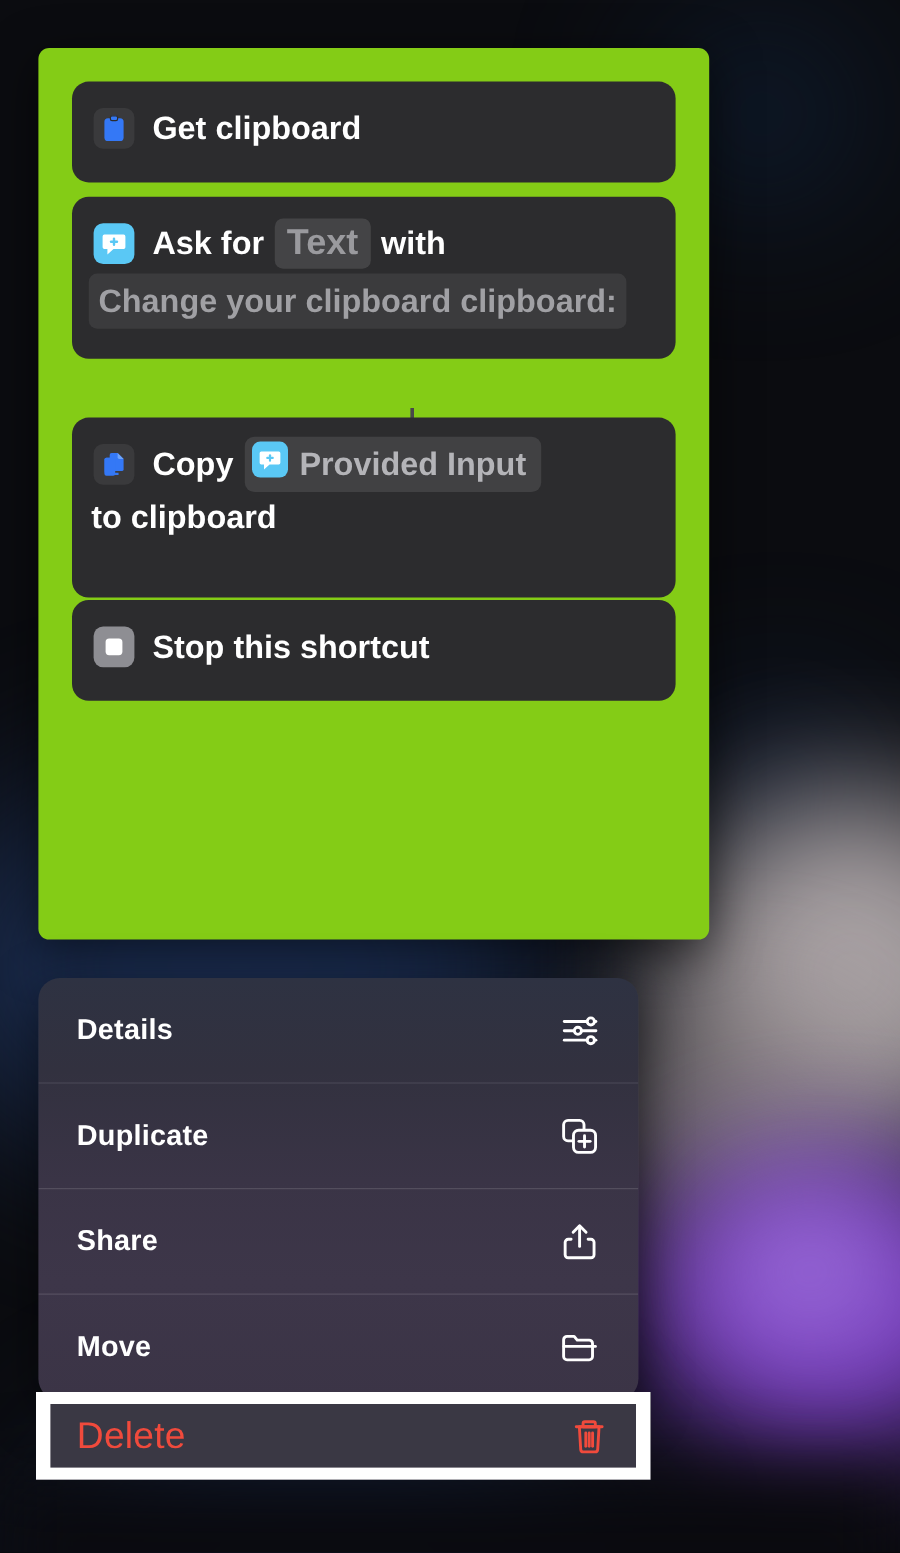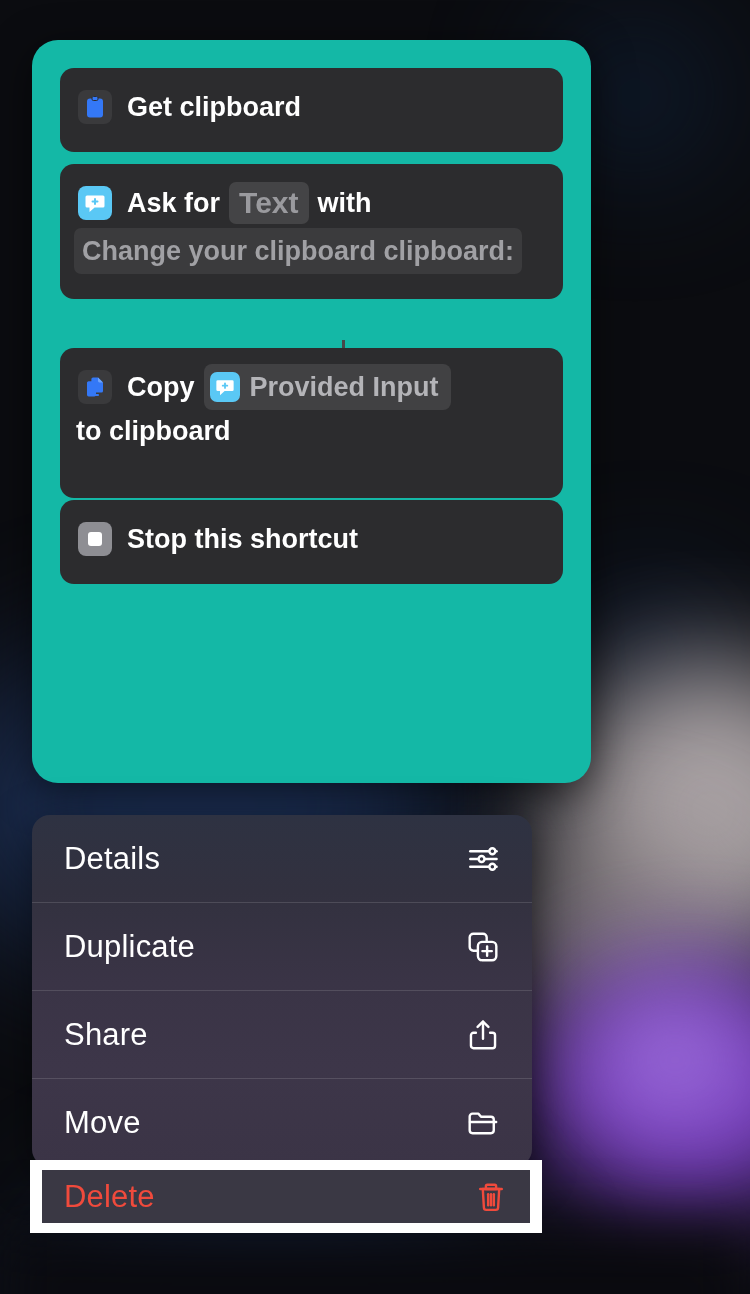--- a/index.html
+++ b/index.html
@@ -61,22 +61,22 @@
   .blob-dark-bottom {
     left: 0; top: 1230px; width: 750px; height: 120px;
     background: #0a0a0f; opacity: 1; border-radius: 0; filter: blur(30px);
   }
 
   
   #shortcut-card {
     position: absolute;
     left: 32px; top: 40px;
     width: 559px; height: 743px;
-    background: #14b8a6;
-    border-radius: 26px;
+    background: #84cc16;
+    border-radius: 9px;
     box-shadow: 0 10px 40px rgba(0,0,0,.55);
     overflow: hidden;
   }
   .action {
     position: absolute;
     left: 28px;
     width: 503px;
     background: #2c2c2e;
     border-radius: 14px;
     box-sizing: border-box;
@@ -138,21 +138,20 @@
   }
   .pill-var {
     background: #414143;
     border-radius: 8px;
     color: #b4b4b8;
     font-size: 27px;
     font-weight: bold;
     padding: 4px 12px 4px 6px;
     margin-left: 9px;
     display: inline-flex;
-    align-items: center;
     line-height: 38px;
     white-space: nowrap;
   }
   .prompt-pill {
     background: #3b3b3d;
     border-radius: 7px;
     color: #a0a0a4;
     font-size: 27px;
     font-weight: bold;
     padding: 2px 8px;
@@ -189,22 +188,22 @@
     display: flex;
     align-items: center;
     justify-content: space-between;
     padding: 0 32px;
     box-sizing: border-box;
     border-bottom: 1px solid rgba(255,255,255,.13);
   }
   .menu-item:last-child { border-bottom: none; }
   .menu-label {
     color: #ffffff;
-    font-size: 31px;
-    font-weight: normal;
+    font-size: 24px;
+    font-weight: bold;
     letter-spacing: .2px;
   }
   .menu-icon { width: 34px; height: 34px; flex: none; }
 
   
   #delete-highlight {
     position: absolute;
     left: 30px; top: 1160px;
     width: 512px; height: 73px;
     background: #ffffff;

